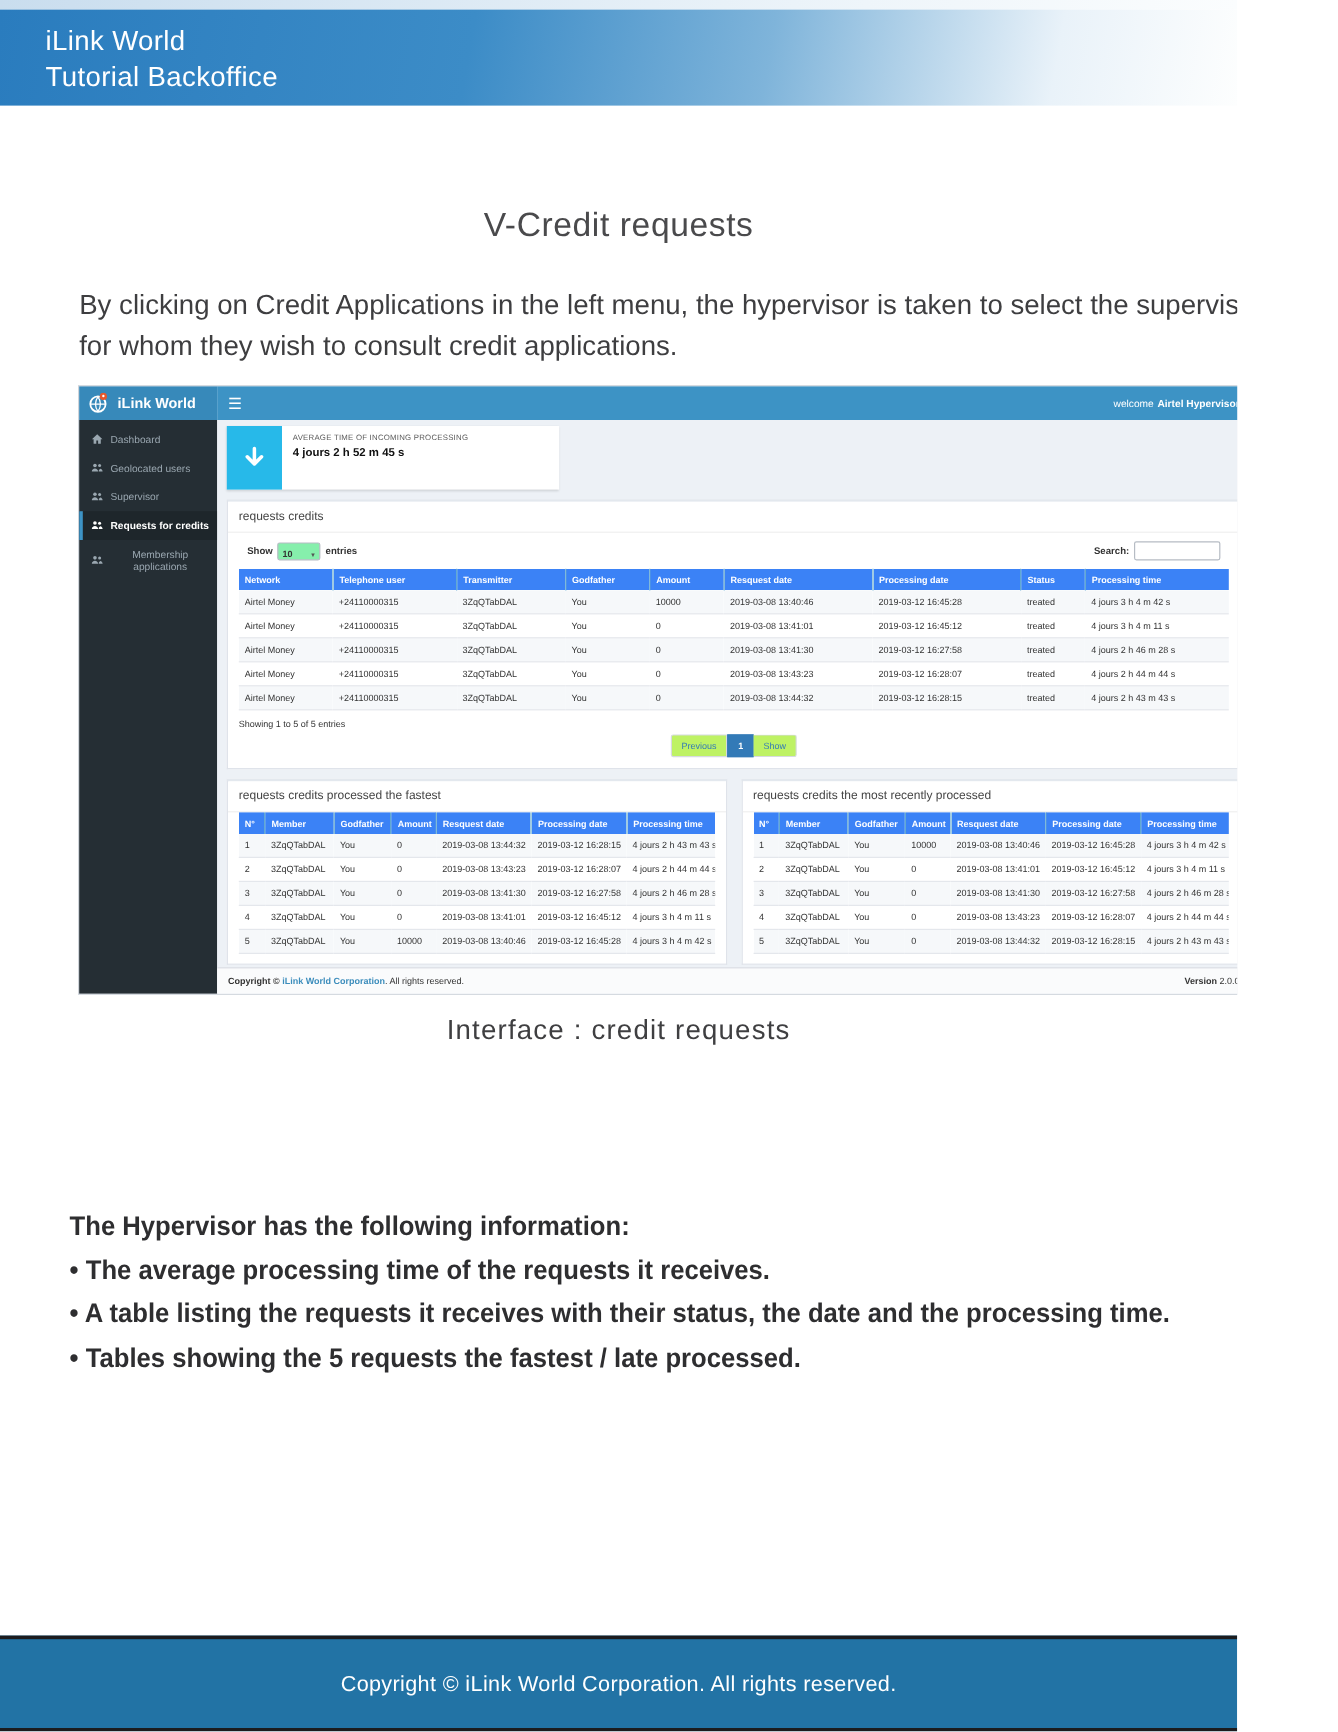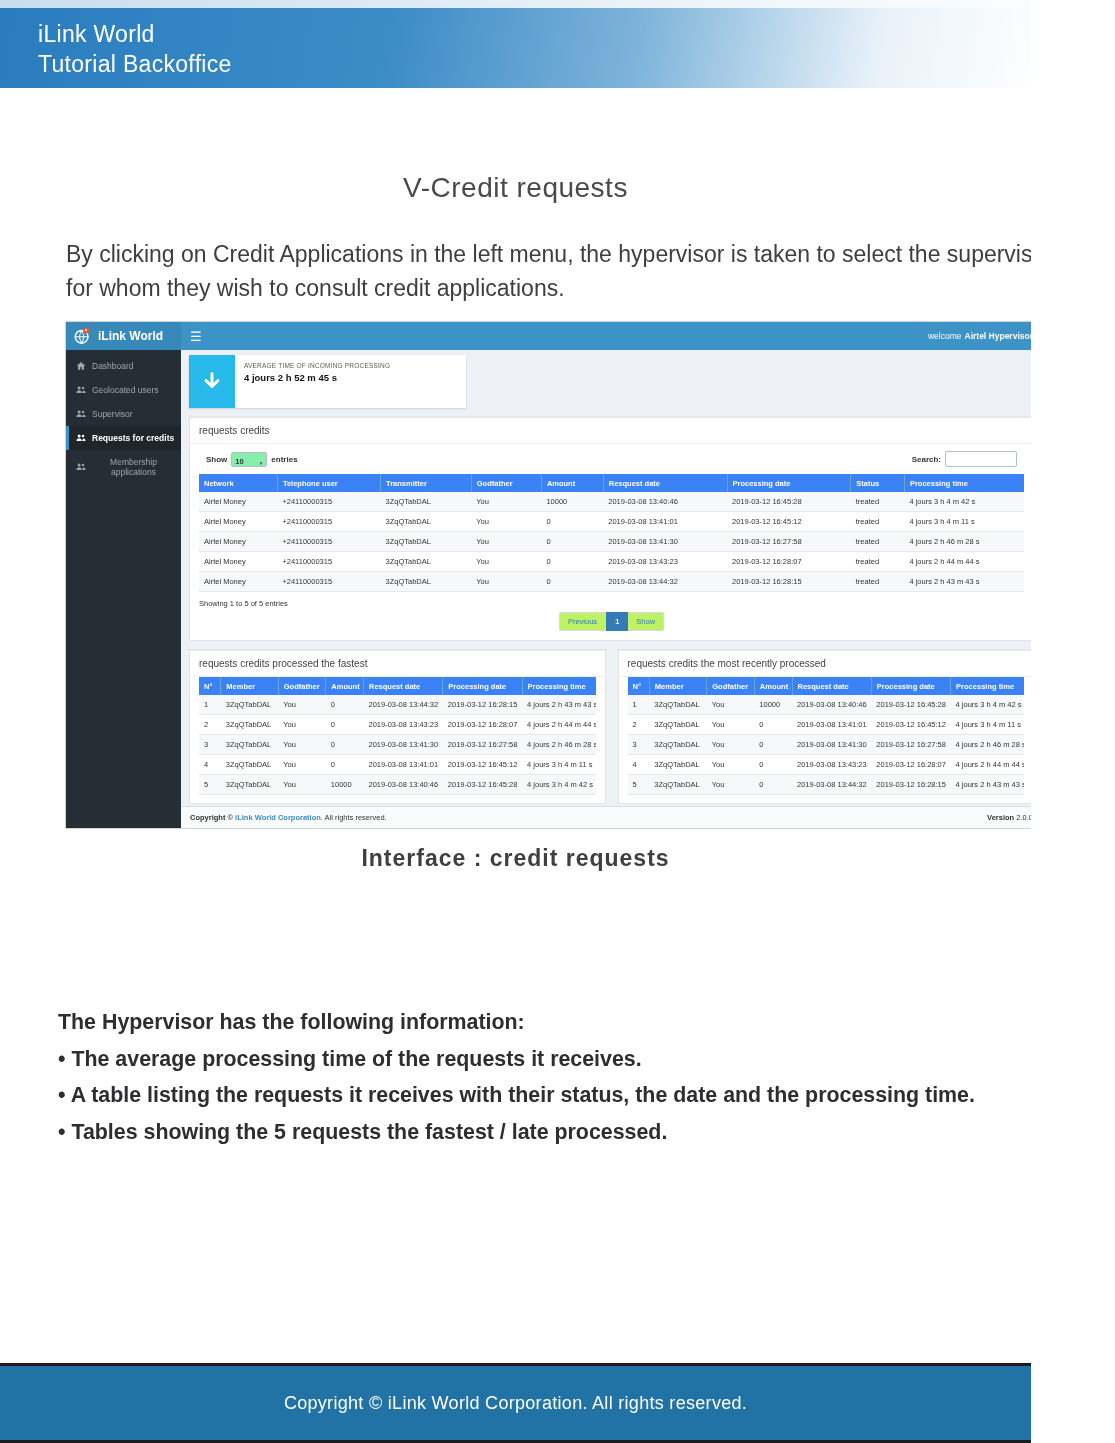--- a/index.html
+++ b/index.html
@@ -11,21 +11,21 @@
   
   .top-strip { height:8px; background:linear-gradient(to right,#c9ddee,#eef5fa 70%,#fbfdfe); }
   .band {
     height:80px; padding:11px 0 0 38px; color:#fff;
     background:linear-gradient(100deg,#2a7cbe 0%,#3c8cc7 38%,#7fb4da 62%,#e9f2f9 85%,#fdfefe 100%);
   }
   .band div { font-size:23px; line-height:30px; letter-spacing:.3px; }
   
   .doc-title { margin-top:84px; text-align:center; font-size:28px; font-weight:normal; color:#4a4a4c; letter-spacing:.5px; }
   .intro { margin:33px 0 0 66px; width:992px; font-size:23px; line-height:34px; color:#3e3e40; }
-  .caption { margin-top:16px; text-align:center; font-size:23px; font-weight:bold; color:#3f3f41; letter-spacing:1px; }
+  .caption { margin-top:16px; text-align:center; font-size:23px; font-weight:normal; color:#3f3f41; letter-spacing:1px; }
   .info-block { margin:132px 0 0 58px; width:1105px; font-size:22.5px; font-weight:bold; color:#2e2e30; line-height:36.5px; transform:scaleX(.95); transform-origin:left top; }
   .info-block .bullet::before { content:"• "; }
   .page-footer {
     position:absolute; left:0; right:0; bottom:0; height:80px;
     background:#2273a5; border-top:3px solid #1c1c1e; border-bottom:3px solid #1c1c1e;
     display:flex; align-items:center; justify-content:center; color:#fff; font-size:18px; letter-spacing:.3px;
   }
   
   .app { position:relative; margin:16px 0 0 65px; width:978px; height:508px; border:1px solid #cfd4da; background:#edf1f6; font-family:"Liberation Sans", sans-serif; }
   .app-navbar { height:28px; display:flex; }

